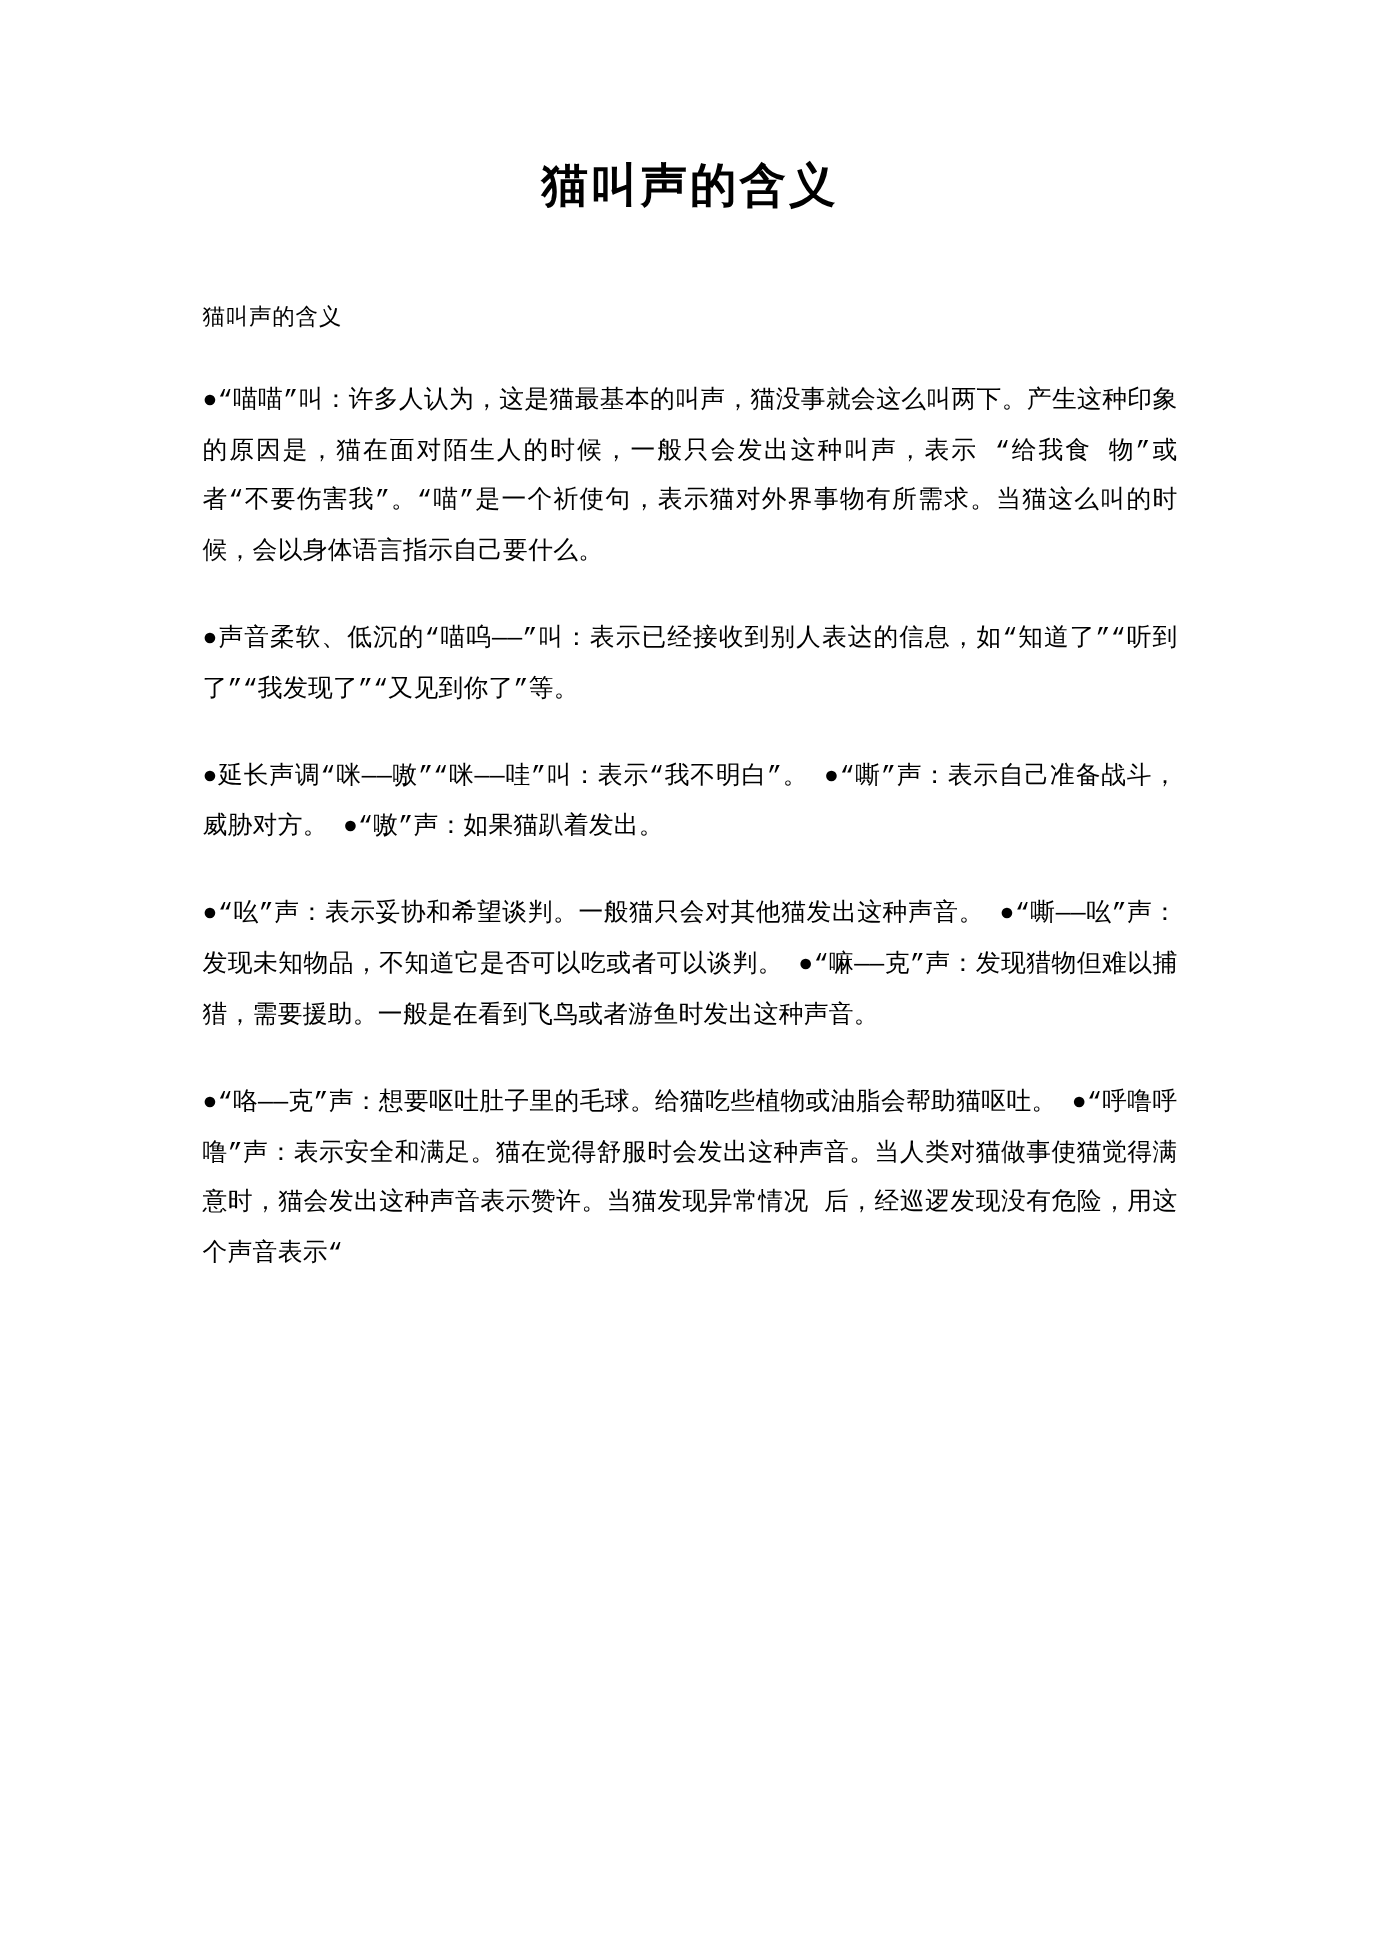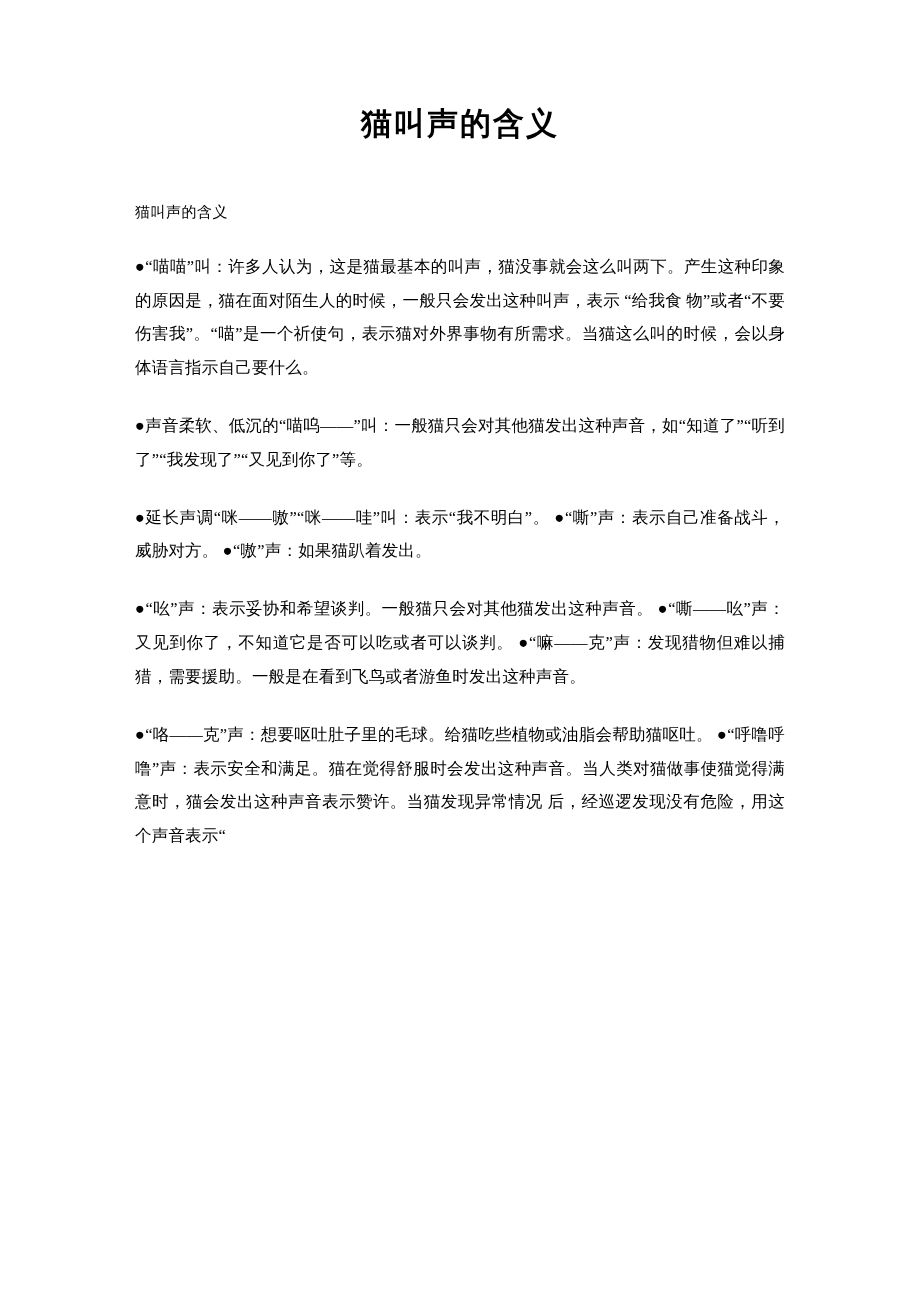--- a/index.html
+++ b/index.html
@@ -40,26 +40,27 @@
     letter-spacing: 0.5px;
   }
   .para {
     margin: 0;
     padding-top: 24px;
     font-size: 16.5px;
     line-height: 2.05;
     text-align: justify;
     text-justify: inter-ideograph;
     letter-spacing: 0.2px;
+    font-family: Liberation Mono, monospace;
   }
 </style>
 </head>
 <body>
 
 <div class="page">
   <h1 class="doc-title">猫叫声的含义</h1>
   <p class="subtitle">猫叫声的含义</p>
   <p class="para">●“喵喵”叫：许多人认为，这是猫最基本的叫声，猫没事就会这么叫两下。产生这种印象的原因是，猫在面对陌生人的时候，一般只会发出这种叫声，表示 “给我食 物”或者“不要伤害我”。“喵”是一个祈使句，表示猫对外界事物有所需求。当猫这么叫的时候，会以身体语言指示自己要什么。</p>
-  <p class="para">●声音柔软、低沉的“喵呜——”叫：一般猫只会对其他猫发出这种声音，如“知道了”“听到了”“我发现了”“又见到你了”等。</p>
+  <p class="para">●声音柔软、低沉的“喵呜——”叫：表示已经接收到别人表达的信息，如“知道了”“听到了”“我发现了”“又见到你了”等。</p>
   <p class="para">●延长声调“咪——嗷”“咪——哇”叫：表示“我不明白”。 ●“嘶”声：表示自己准备战斗，威胁对方。 ●“嗷”声：如果猫趴着发出。</p>
-  <p class="para">●“吆”声：表示妥协和希望谈判。一般猫只会对其他猫发出这种声音。 ●“嘶——吆”声：又见到你了，不知道它是否可以吃或者可以谈判。 ●“嘛——克”声：发现猎物但难以捕猎，需要援助。一般是在看到飞鸟或者游鱼时发出这种声音。</p>
+  <p class="para">●“吆”声：表示妥协和希望谈判。一般猫只会对其他猫发出这种声音。 ●“嘶——吆”声：发现未知物品，不知道它是否可以吃或者可以谈判。 ●“嘛——克”声：发现猎物但难以捕猎，需要援助。一般是在看到飞鸟或者游鱼时发出这种声音。</p>
   <p class="para">●“咯——克”声：想要呕吐肚子里的毛球。给猫吃些植物或油脂会帮助猫呕吐。 ●“呼噜呼噜”声：表示安全和满足。猫在觉得舒服时会发出这种声音。当人类对猫做事使猫觉得满意时，猫会发出这种声音表示赞许。当猫发现异常情况 后，经巡逻发现没有危险，用这个声音表示“</p>
 </div>
 
 </body></html>

